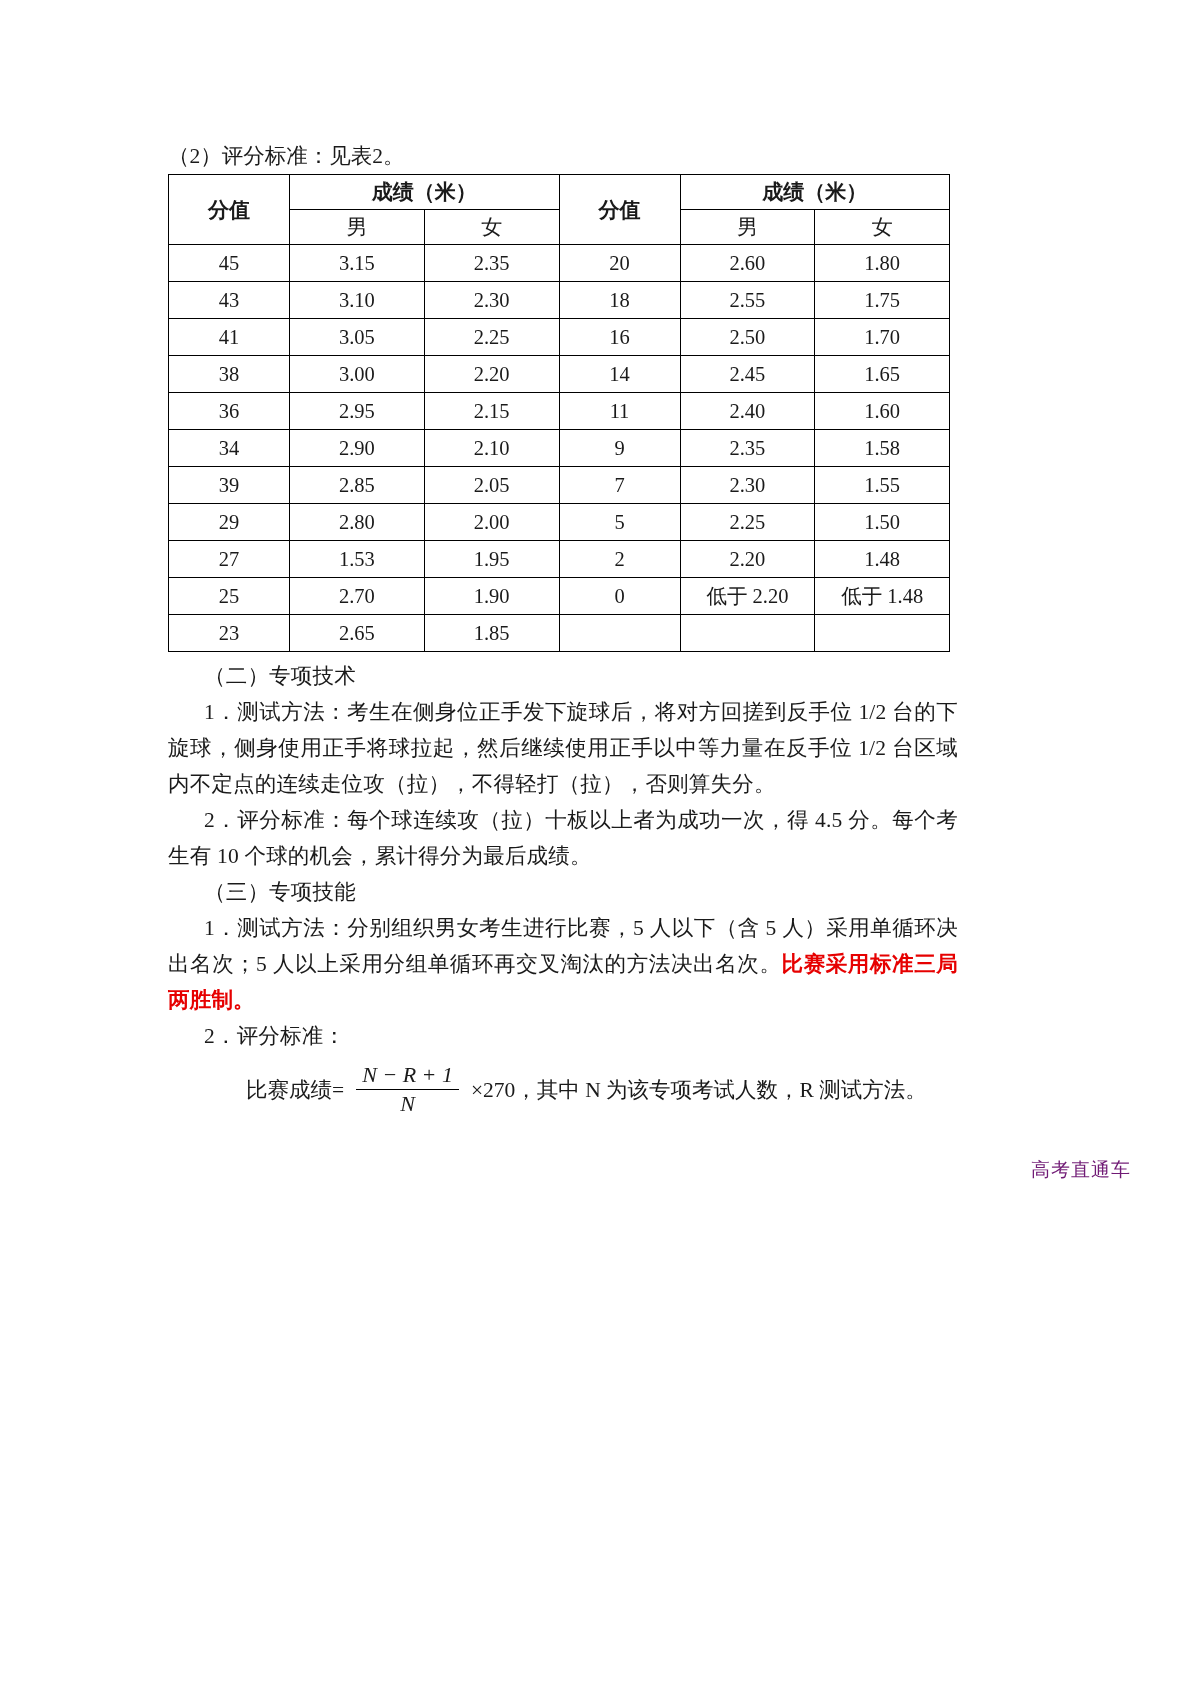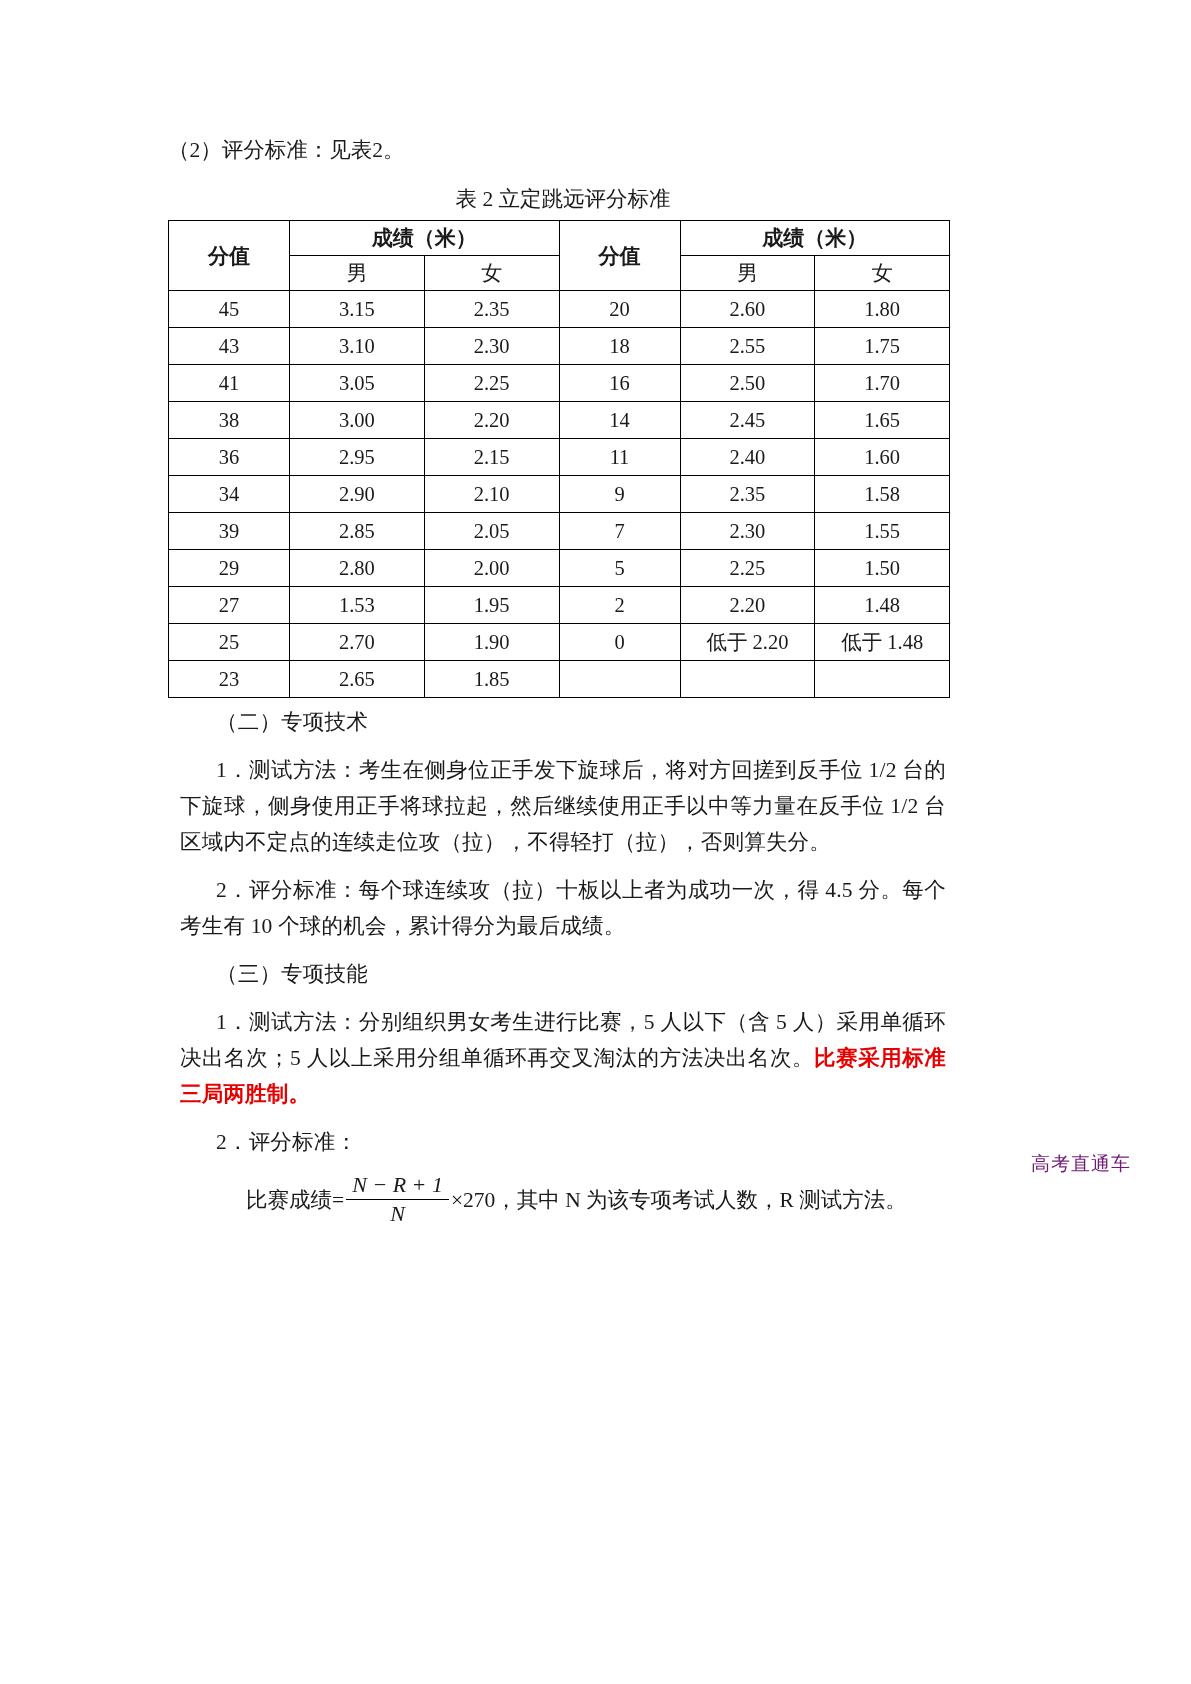--- a/index.html
+++ b/index.html
@@ -10,38 +10,38 @@
   body {
     width: 1191px;
     height: 1684px;
     position: relative;
     font-family: "Liberation Serif", "DejaVu Serif", serif;
     color: #1a1a1a;
     overflow: hidden;
   }
   .page {
     position: absolute;
-    left: 0; top: 12px;
+    left: 0; top: 18px;
     width: 1191px;
     height: 1229px;
   }
   .content {
     position: absolute;
     left: 168px;
     top: 120px;
     width: 790px;
   }
 
   
   .para {
     font-size: 21.5px;
     line-height: 36px;
     text-align: justify;
     text-justify: inter-ideograph;
-    margin: 12px;
+    margin: 0;
     letter-spacing: 0.2px;
   }
   .indent2 { text-indent: 0; padding-left: 36px; }
   .lead {
     font-size: 21.5px;
     line-height: 36px;
     margin: 0 0 0 0;
   }
 
   
@@ -93,21 +93,21 @@
     padding-left: 78px;
     margin-top: 8px;
     white-space: nowrap;
   }
   .frac {
     display: inline-flex;
     flex-direction: column;
     align-items: center;
     justify-content: flex-end;
     vertical-align: middle;
-    margin: 0 2px;
+    margin: 0 12px;
     font-family: "Liberation Serif", serif;
     font-style: italic;
   }
   .frac .num {
     padding: 0 6px 1px 6px;
     font-size: 22px;
     line-height: 26px;
   }
   .frac .bar {
     width: 100%;
@@ -131,21 +131,20 @@
   }
 </style>
 </head>
 <body>
 
 <div class="page">
   <div class="content">
 
     <p class="lead">（2）评分标准：见表2。</p>
 
-    <div class="tbl-caption">表 2 立定跳远评分标准</div>
 
     <table class="score">
       <thead>
         <tr>
           <th class="c-score hdr-big" rowspan="2">分值</th>
           <th class="hdr-big" colspan="2">成绩（米）</th>
           <th class="c-score hdr-big" rowspan="2">分值</th>
           <th class="hdr-big" colspan="2">成绩（米）</th>
         </tr>
         <tr>

